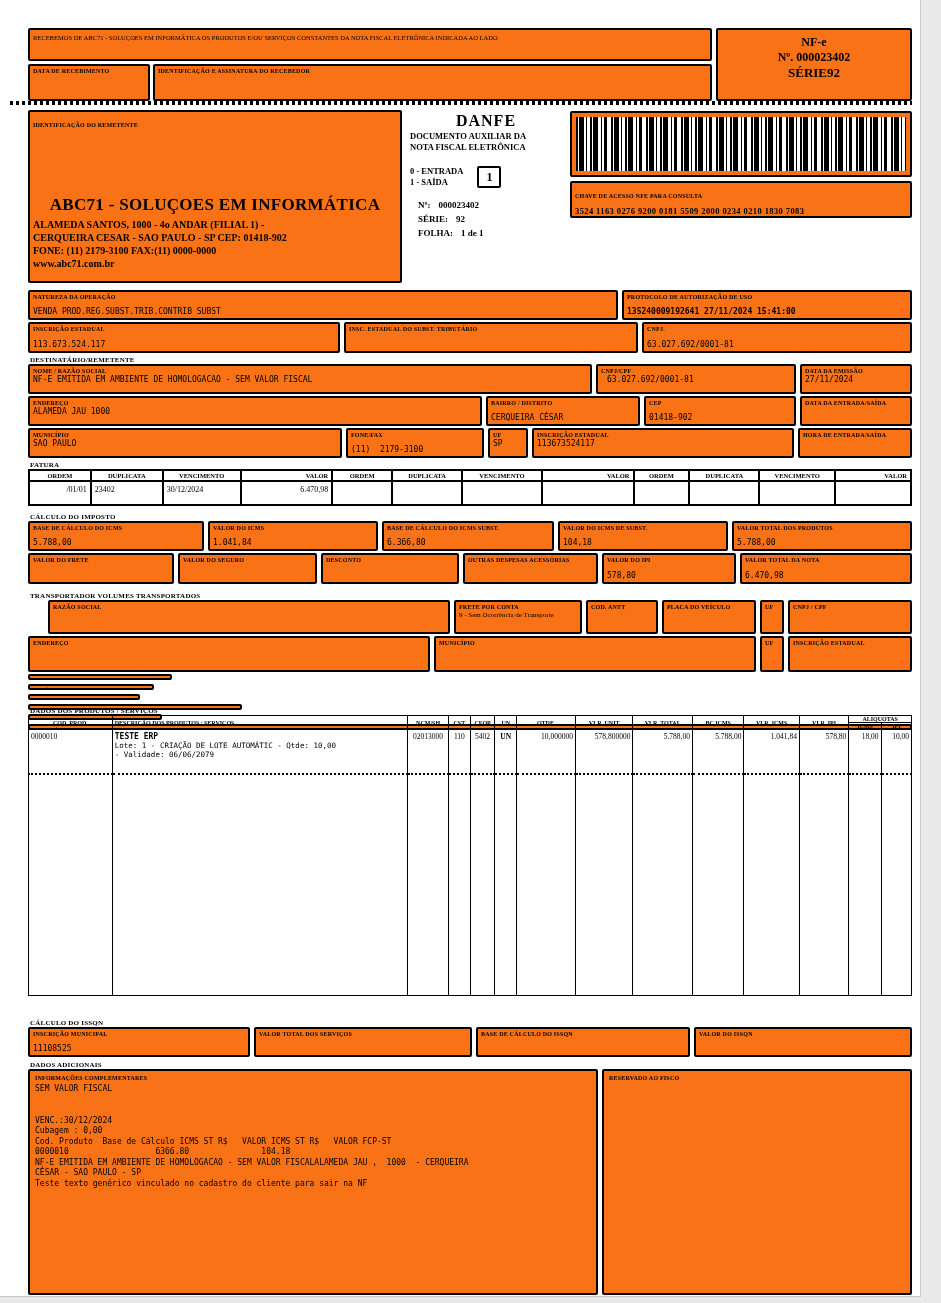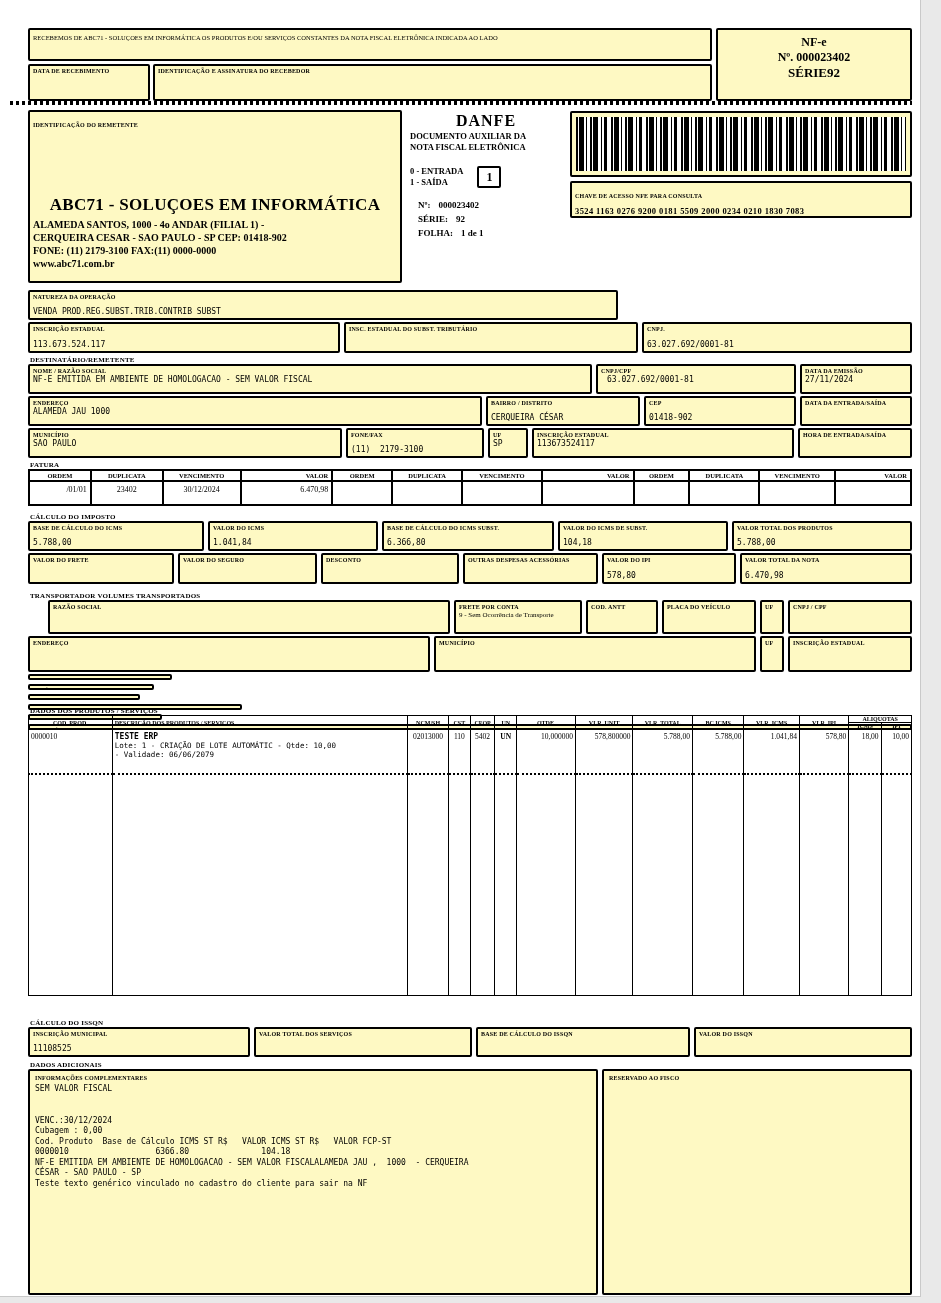--- a/index.html
+++ b/index.html
@@ -1,21 +1,21 @@
 <!DOCTYPE html>
 <html><head>
 <meta charset="utf-8">
 <style>
   * { margin:0; padding:0; box-sizing:border-box; }
   html,body { width:941px; height:1303px; background:#e9e9e9; font-family:"Liberation Serif", serif; color:#000; }
   .page { position:absolute; left:0; top:0; width:921px; height:1297px; background:#fff; border-right:1px solid #c9c9c9; border-bottom:1px solid #c9c9c9; overflow:hidden; }
 
   .abs { position:absolute; }
   .frow { position:absolute; left:28px; width:884px; display:flex; gap:4px; }
-  .box { border:2px solid #000; border-radius:2px; background:#fef9c3; padding:1px 3px; overflow:hidden; position:relative; }
+  .box { border:2px solid #000; border-radius:2px; background:#f97316; padding:1px 3px; overflow:hidden; position:relative; }
   .lbl { font:bold 6px "Liberation Serif", serif; letter-spacing:.2px; line-height:8px; text-transform:uppercase; white-space:nowrap; }
   .vmono { font:8px "DejaVu Sans Mono", monospace; line-height:10px; white-space:pre; }
   .vserif { font:8px "Liberation Serif", serif; line-height:10px; }
   .sec-title { position:absolute; left:30px; font:bold 7px "Liberation Serif", serif; letter-spacing:.2px; }
 
   
   .receipt-wrap { position:absolute; left:28px; top:28px; width:884px; display:flex; gap:4px; }
   .receipt-left { flex:1; display:flex; flex-direction:column; gap:3px; }
   .receipt-statement { height:33px; font-size:6.5px; padding-top:4px; }
   .receipt-bottom { display:flex; gap:3px; height:37px; }
@@ -51,21 +51,21 @@
   .consulta-box { margin-top:4px; height:57px; text-align:center; padding-top:14px; }
   .consulta-box .c1 { font:10px "Liberation Serif", serif; line-height:13px; }
   .consulta-box a { color:#000; font-weight:bold; text-decoration:underline; }
 
   .field { display:flex; flex-direction:column; }
   .field .lbl { flex:0 0 auto; }
   .grow { flex:1; }
 
   
   table.simple { border-collapse:collapse; width:884px; }
-  table.simple th, table.simple td { border:2px solid #000; font:bold 6.5px "Liberation Serif", serif; text-align:center; padding:1px 3px; }
+  table.simple th, table.simple td { border:2px solid #000; font:bold 6.5px "Liberation Serif", serif; padding:1px 3px; }
   table.simple td { font:8px "Liberation Serif", serif; height:24px; vertical-align:top; padding-top:3px; }
   table.simple th.r, table.simple td.r { text-align:right; }
 
   
   table.prod { border-collapse:collapse; width:884px; table-layout:fixed; }
   table.prod th, table.prod td { border:1.5px solid #000; font:bold 6px "Liberation Serif", serif; text-align:center; padding:0 2px; overflow:hidden; }
   table.prod td { font:7.5px "Liberation Serif", serif; vertical-align:top; padding-top:2px; }
   table.prod td.l { text-align:left;margin-top:40px; }
   table.prod td.r { text-align:right; }
   .desc-main { font:bold 8px "DejaVu Sans Mono", monospace; }
@@ -136,20 +136,24 @@
     <div class="box chave-box">
       <span class="lbl">CHAVE DE ACESSO NFE PARA CONSULTA</span>
       <div class="chave-val">3524 1163 0276 9200 0181 5509 2000 0234 0210 1830 7083</div>
     </div>
   </div>
 
   <div class="frow" style="top:290px; height:30px;">
     <div class="box field" style="width:590px;">
       <span class="lbl">NATUREZA DA OPERAÇÃO</span>
       <span class="vmono grow" style="display:flex;align-items:flex-end;">VENDA PROD.REG.SUBST.TRIB.CONTRIB SUBST</span>
+    </div>
+    <div class="box field grow">
+      <span class="lbl">PROTOCOLO DE AUTORIZAÇÃO DE USO</span>
+      <span class="vmono grow" style="display:flex;align-items:flex-end;font-weight:bold;">135240009192641 27/11/2024 15:41:00</span>
     </div>
   </div>
 
   <div class="frow" style="top:322px; height:31px;">
     <div class="box field" style="width:312px;">
       <span class="lbl">INSCRIÇÃO ESTADUAL</span>
       <span class="vmono grow" style="display:flex;align-items:flex-end;">113.673.524.117</span>
     </div>
     <div class="box field" style="width:294px;">
       <span class="lbl">INSC. ESTADUAL DO SUBST. TRIBUTÁRIO</span>

